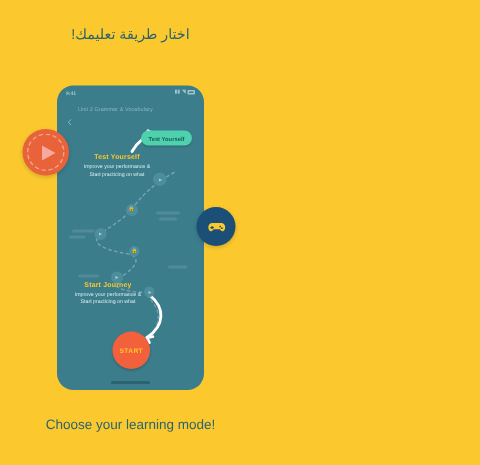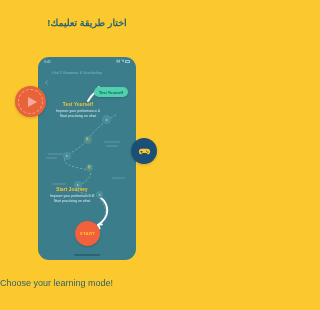--- a/index.html
+++ b/index.html
@@ -8,29 +8,30 @@
     font-family: "Liberation Sans", sans-serif;
     background:#FBC92E;
     position:relative;
   }
   #stage { position:absolute; inset:0; background:#FBC92E; }
 
   
   .headline {
     position:absolute; left:0; top:17px; width:174px;
     text-align:center;
-    font-size:9.5px; font-weight:bold;
+    font-size:9.5px; font-weight:normal;
     color:#2C6370;
     direction:rtl;
     letter-spacing:0.1px;
   }
 
   
   .footer-caption {
     position:absolute; left:0; top:278px; width:174px;
+    text-align:center;
     font-size:9px; font-weight:normal;
     color:#2C6370;
   }
 
   
   .phone {
     position:absolute; left:38px; top:57px;
     width:98px; height:203px;
     background:#3C7D8C;
     border-radius:11px;

